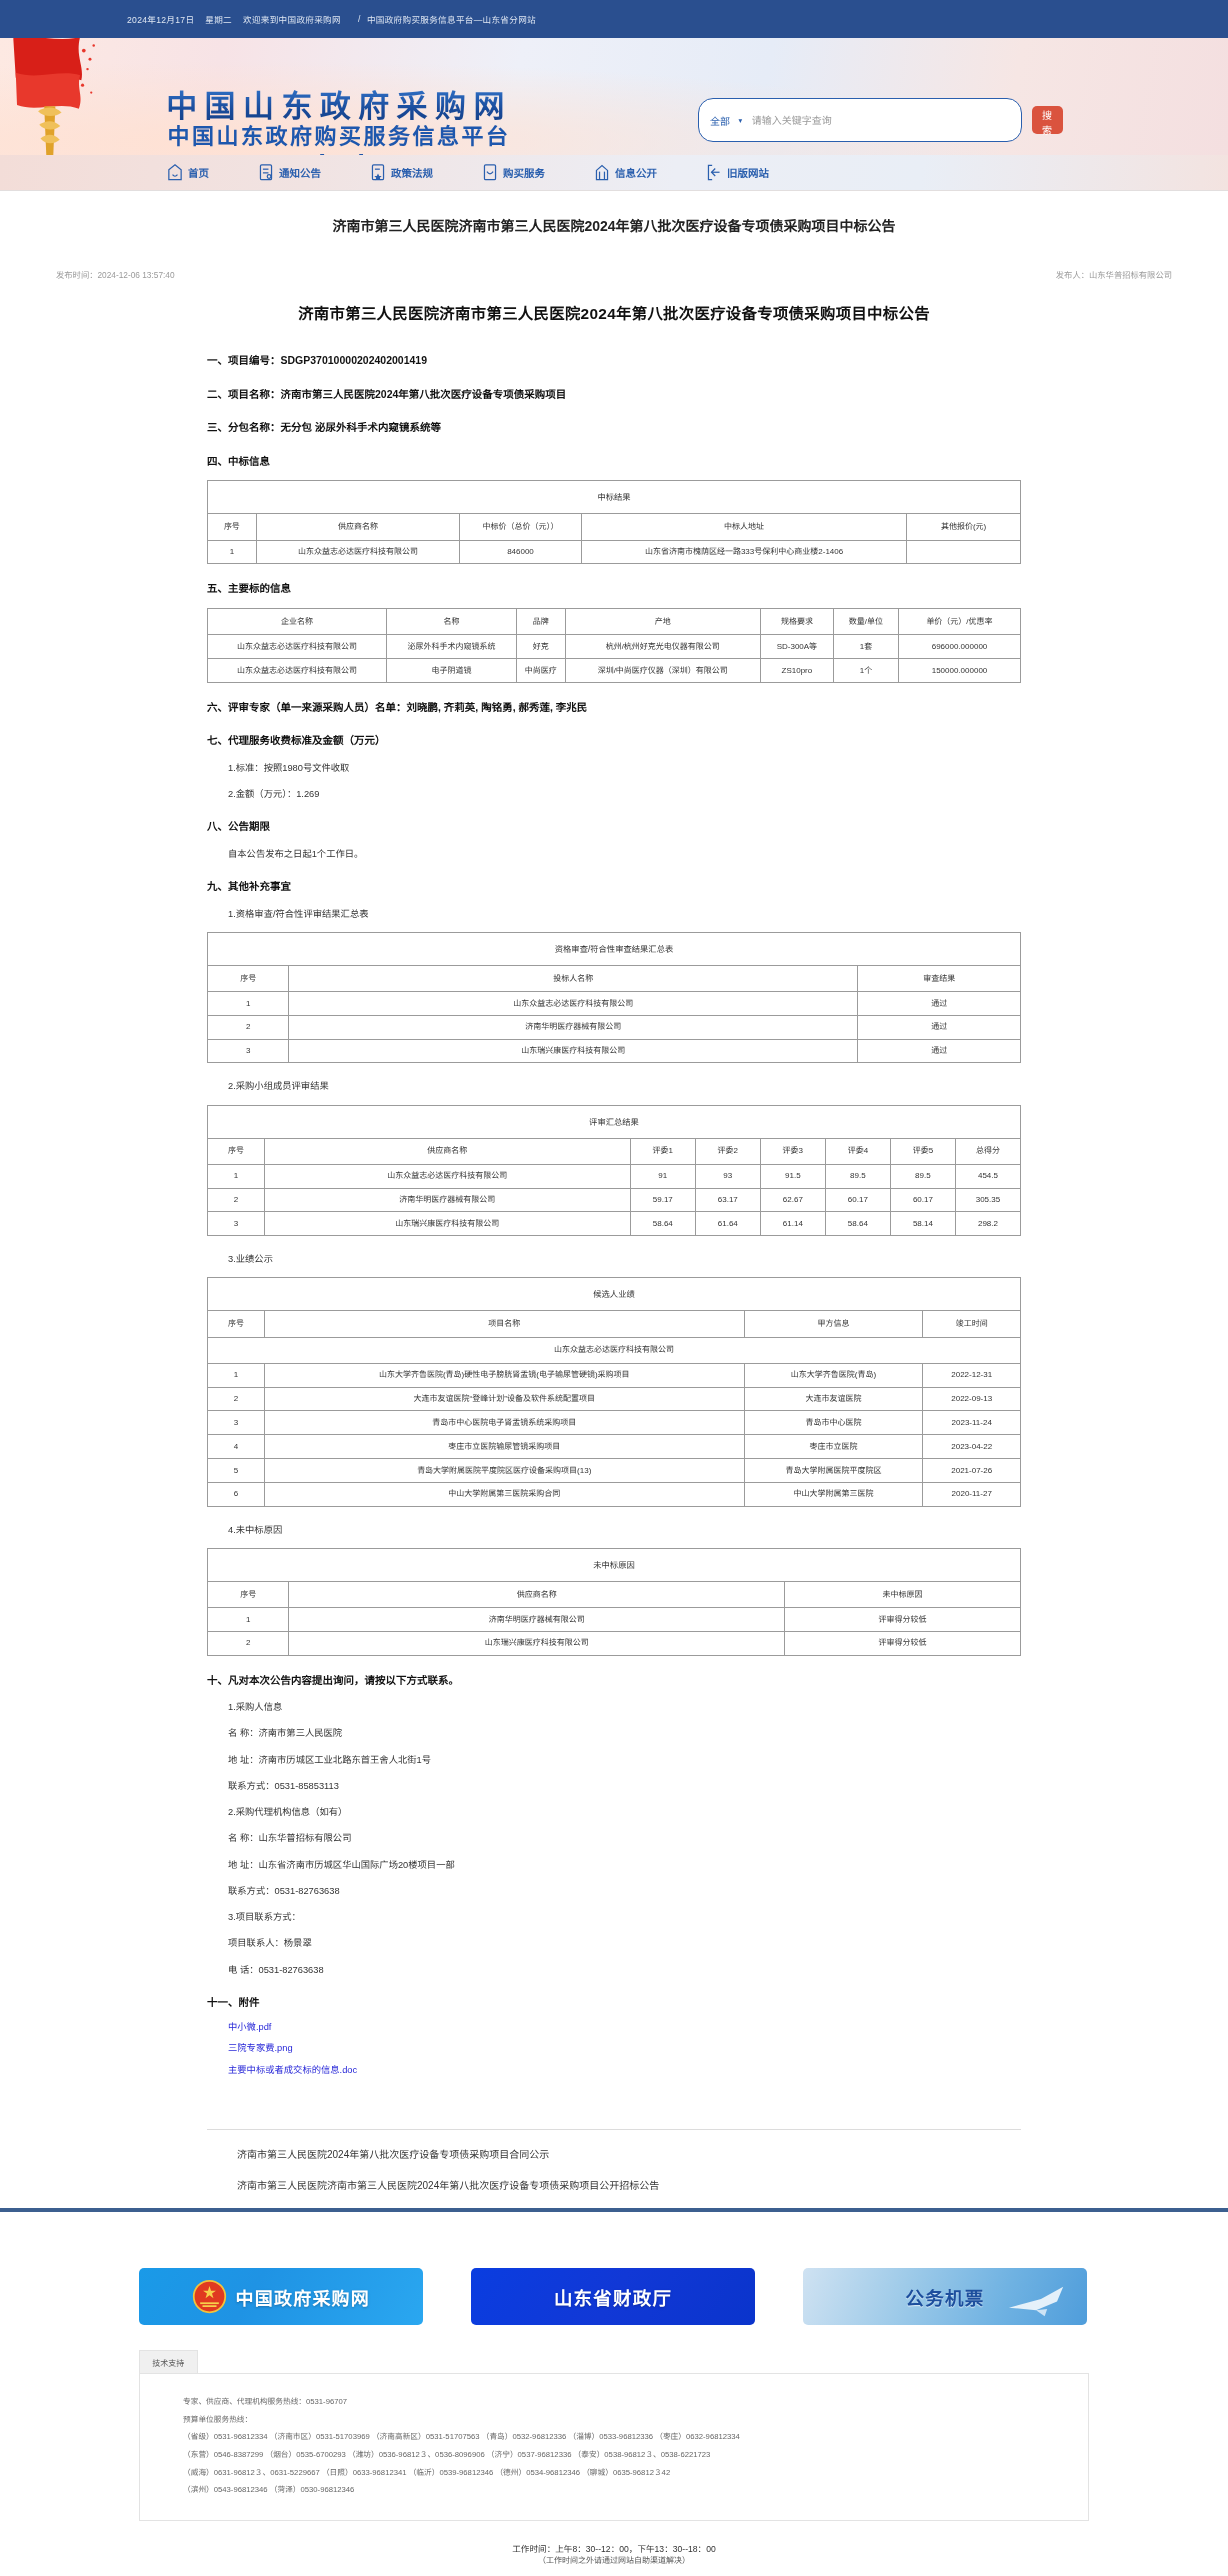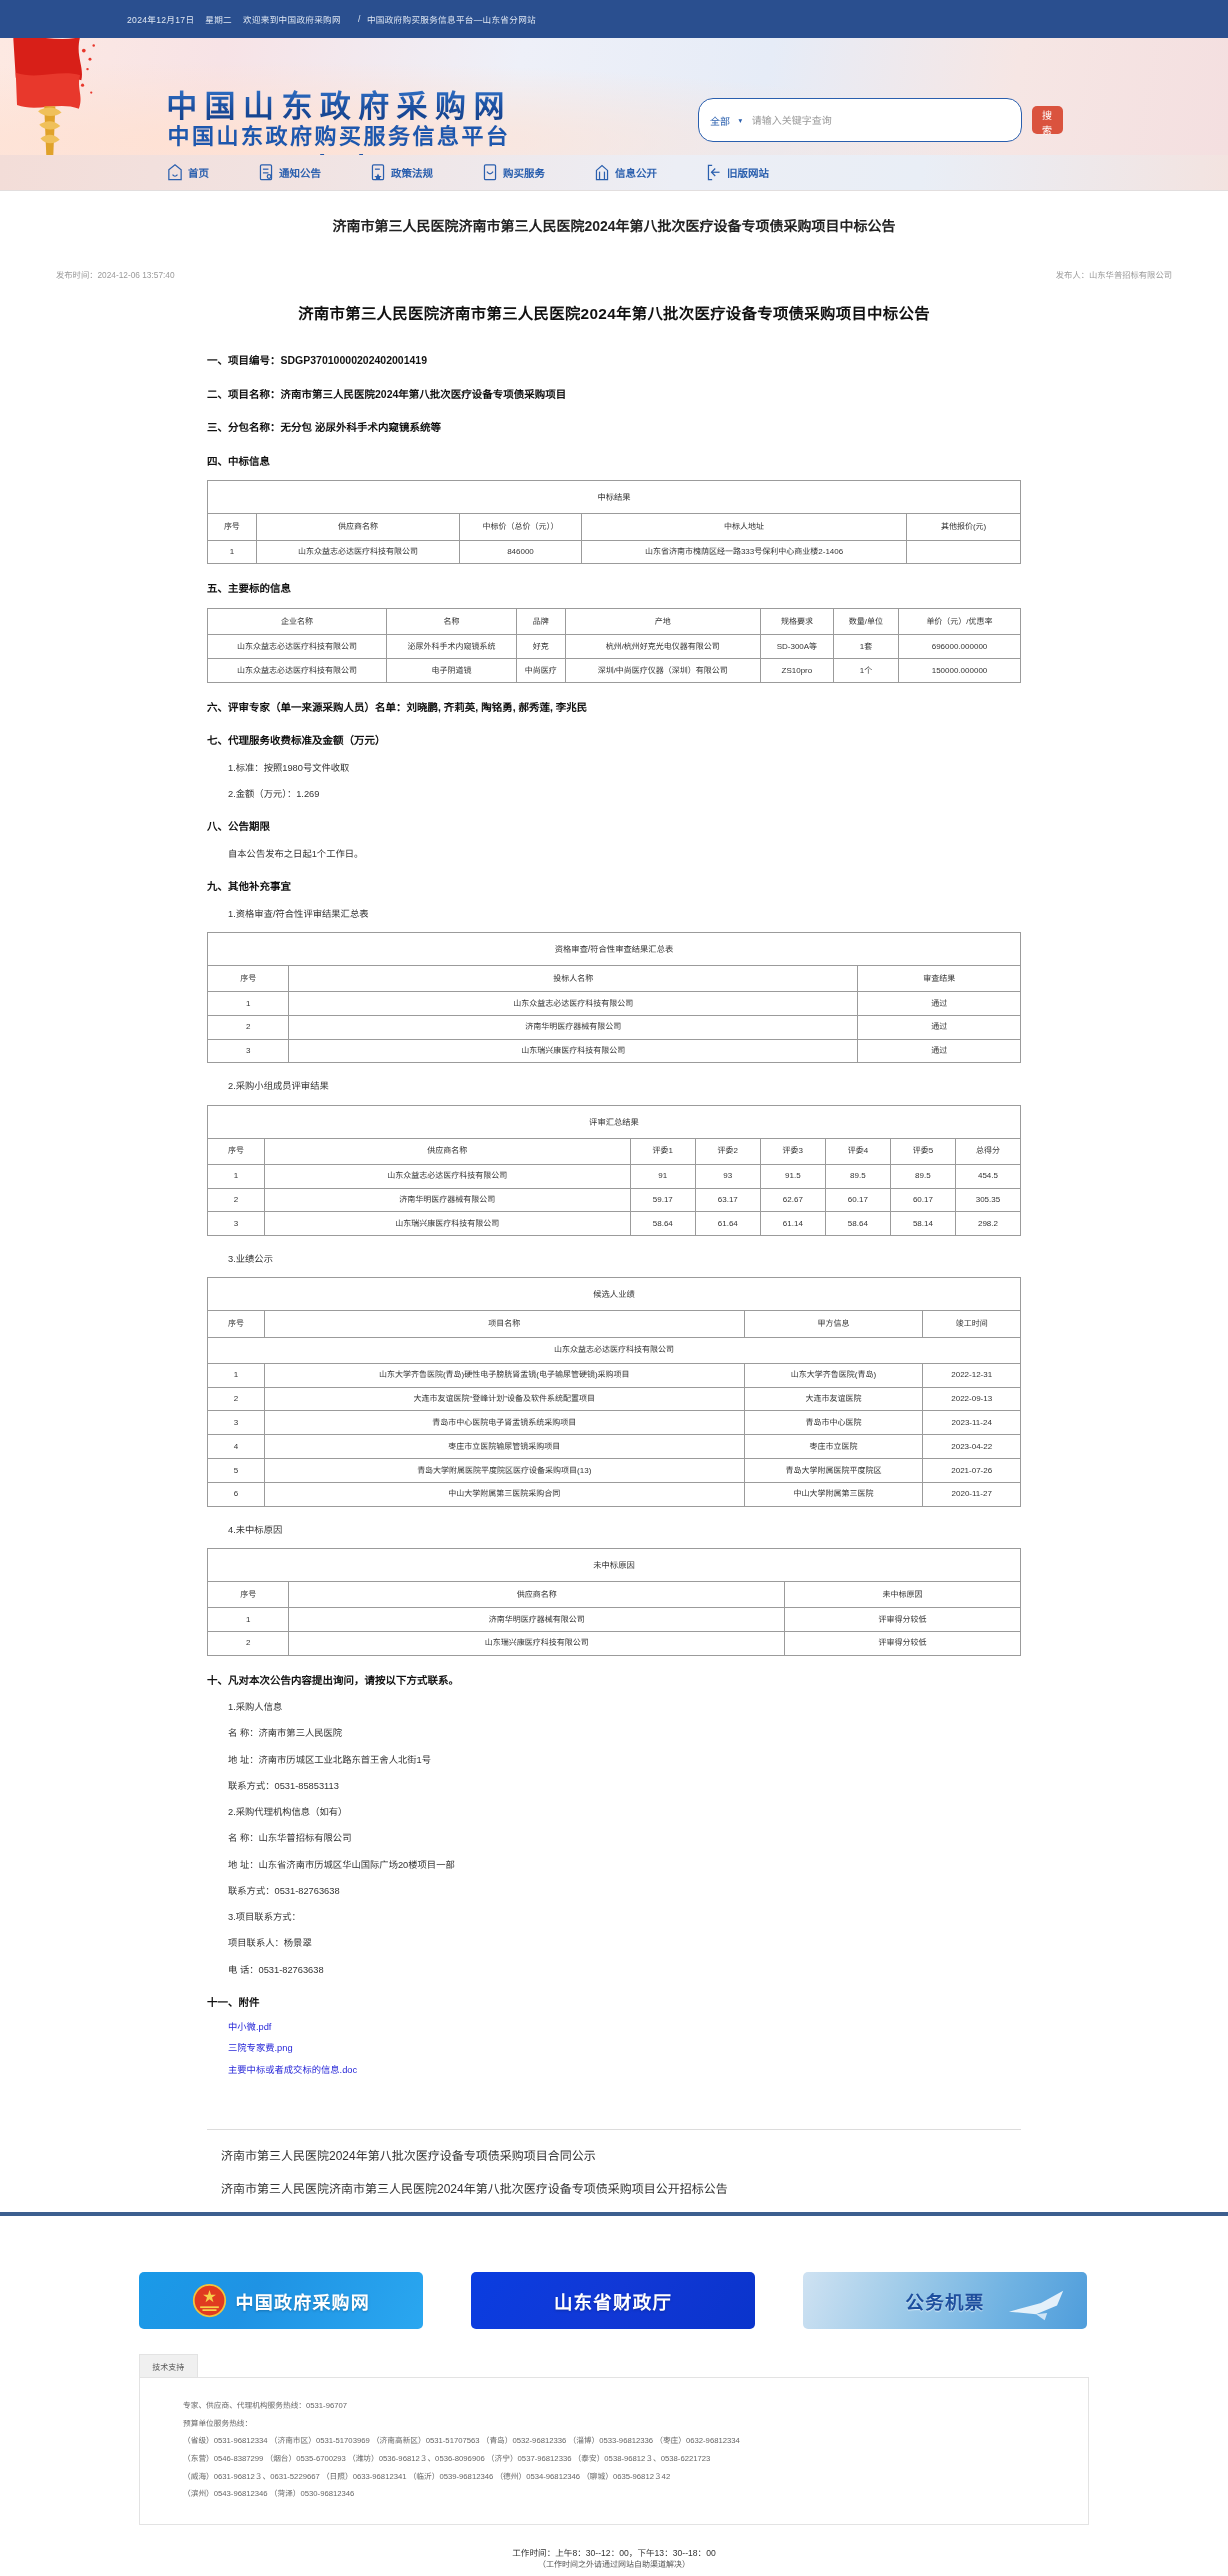--- a/index.html
+++ b/index.html
@@ -149,21 +149,21 @@
   .filelink {
     display:block; color:#2828d8; font-size:9.3px; margin:3.7px 0 3.7px 21px;
     text-decoration:none; cursor:pointer;
   }
 
   .related {
     border-top:0.6px solid #dcdcdc;
     margin:28px 207px 0 207px; padding:16px 0 0 0;
   }
   .rel-item {
-    display:block; color:#333; font-size:12px; margin:0 0 16px 14px;
+    display:block; color:#333; font-size:10px; margin:0 0 16px 30px;
     text-decoration:none; cursor:pointer;
   }
 
   
   .foot-sep { height:3.7px; background:#3c5f8f; margin-top:11px; }
   .banners {
     display:flex; gap:48px; padding:56px 0 0 139px;
   }
   .bnr { width:284px; height:57px; border-radius:5px; position:relative; overflow:hidden;
          display:flex; align-items:center; justify-content:center; cursor:pointer; }

